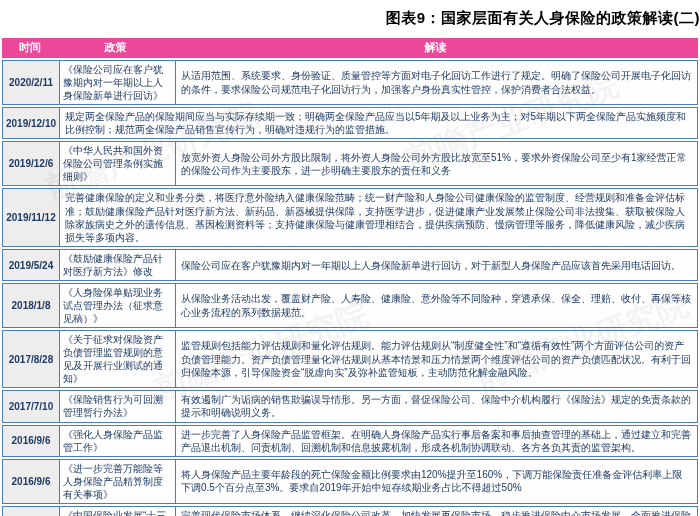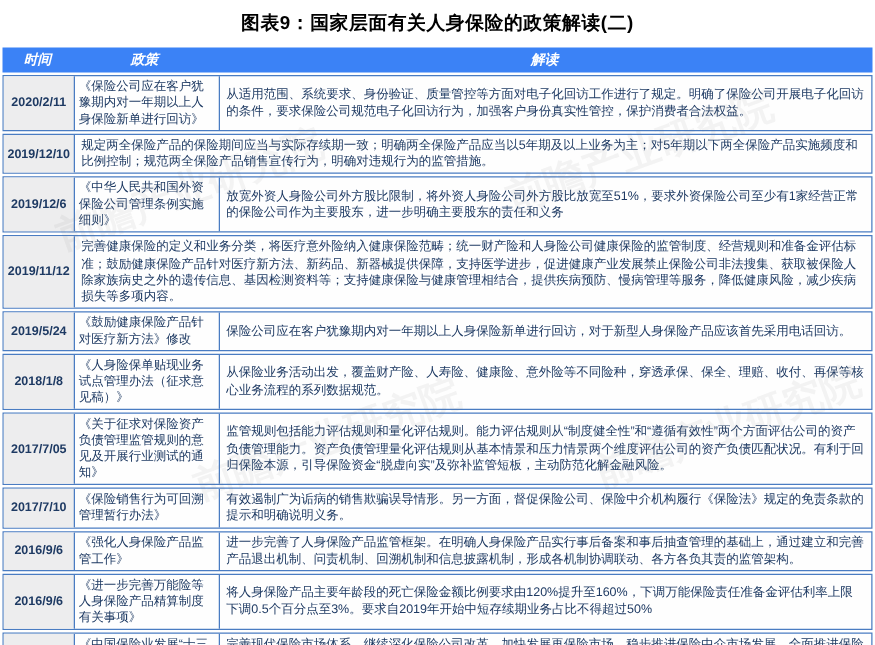--- a/index.html
+++ b/index.html
@@ -8,31 +8,30 @@
     background:#ffffff;
     font-family:"Liberation Sans","DejaVu Sans",sans-serif;
     overflow:hidden;
     position:relative;
   }
   .title {
     padding-top:9px;
     font-size:15px;
     font-weight:bold;
     color:#000;
-    text-align:center;
+    text-align:right;
     letter-spacing:0.5px;
   }
   .ptable { margin:10px 2px 0 2px; }
   .thead {
     display:flex;
-    background:#3b82f6;
+    background:#ec4899;
     color:#fff;
     font-weight:bold;
     font-size:11px;
-    font-style:italic;
   }
   .thead > div { padding:2px 0 3px 0; text-align:center; }
   .th-date   { width:56px; }
   .th-policy { width:115px; }
   .th-interp { flex:1; }
   .trow {
     display:flex;
     margin-top:2px;
     border:1px solid #4A7CC2;
     background:#fefefe;
@@ -125,21 +124,21 @@
     <div class="c-interp">保险公司应在客户犹豫期内对一年期以上人身保险新单进行回访，对于新型人身保险产品应该首先采用电话回访。</div>
   </div>
 
   <div class="trow">
     <div class="c-date">2018/1/8</div>
     <div class="c-policy">《人身险保单贴现业务试点管理办法（征求意见稿）》</div>
     <div class="c-interp">从保险业务活动出发，覆盖财产险、人寿险、健康险、意外险等不同险种，穿透承保、保全、理赔、收付、再保等核心业务流程的系列数据规范。</div>
   </div>
 
   <div class="trow">
-    <div class="c-date">2017/7/05</div>
+    <div class="c-date">2017/8/28</div>
     <div class="c-policy">《关于征求对保险资产负债管理监管规则的意见及开展行业测试的通知》</div>
     <div class="c-interp">监管规则包括能力评估规则和量化评估规则。能力评估规则从“制度健全性”和“遵循有效性”两个方面评估公司的资产负债管理能力。资产负债管理量化评估规则从基本情景和压力情景两个维度评估公司的资产负债匹配状况。有利于回归保险本源，引导保险资金“脱虚向实”及弥补监管短板，主动防范化解金融风险。</div>
   </div>
 
   <div class="trow">
     <div class="c-date">2017/7/10</div>
     <div class="c-policy">《保险销售行为可回溯管理暂行办法》</div>
     <div class="c-interp">有效遏制广为诟病的销售欺骗误导情形。另一方面，督促保险公司、保险中介机构履行《保险法》规定的免责条款的提示和明确说明义务。</div>
   </div>
 

